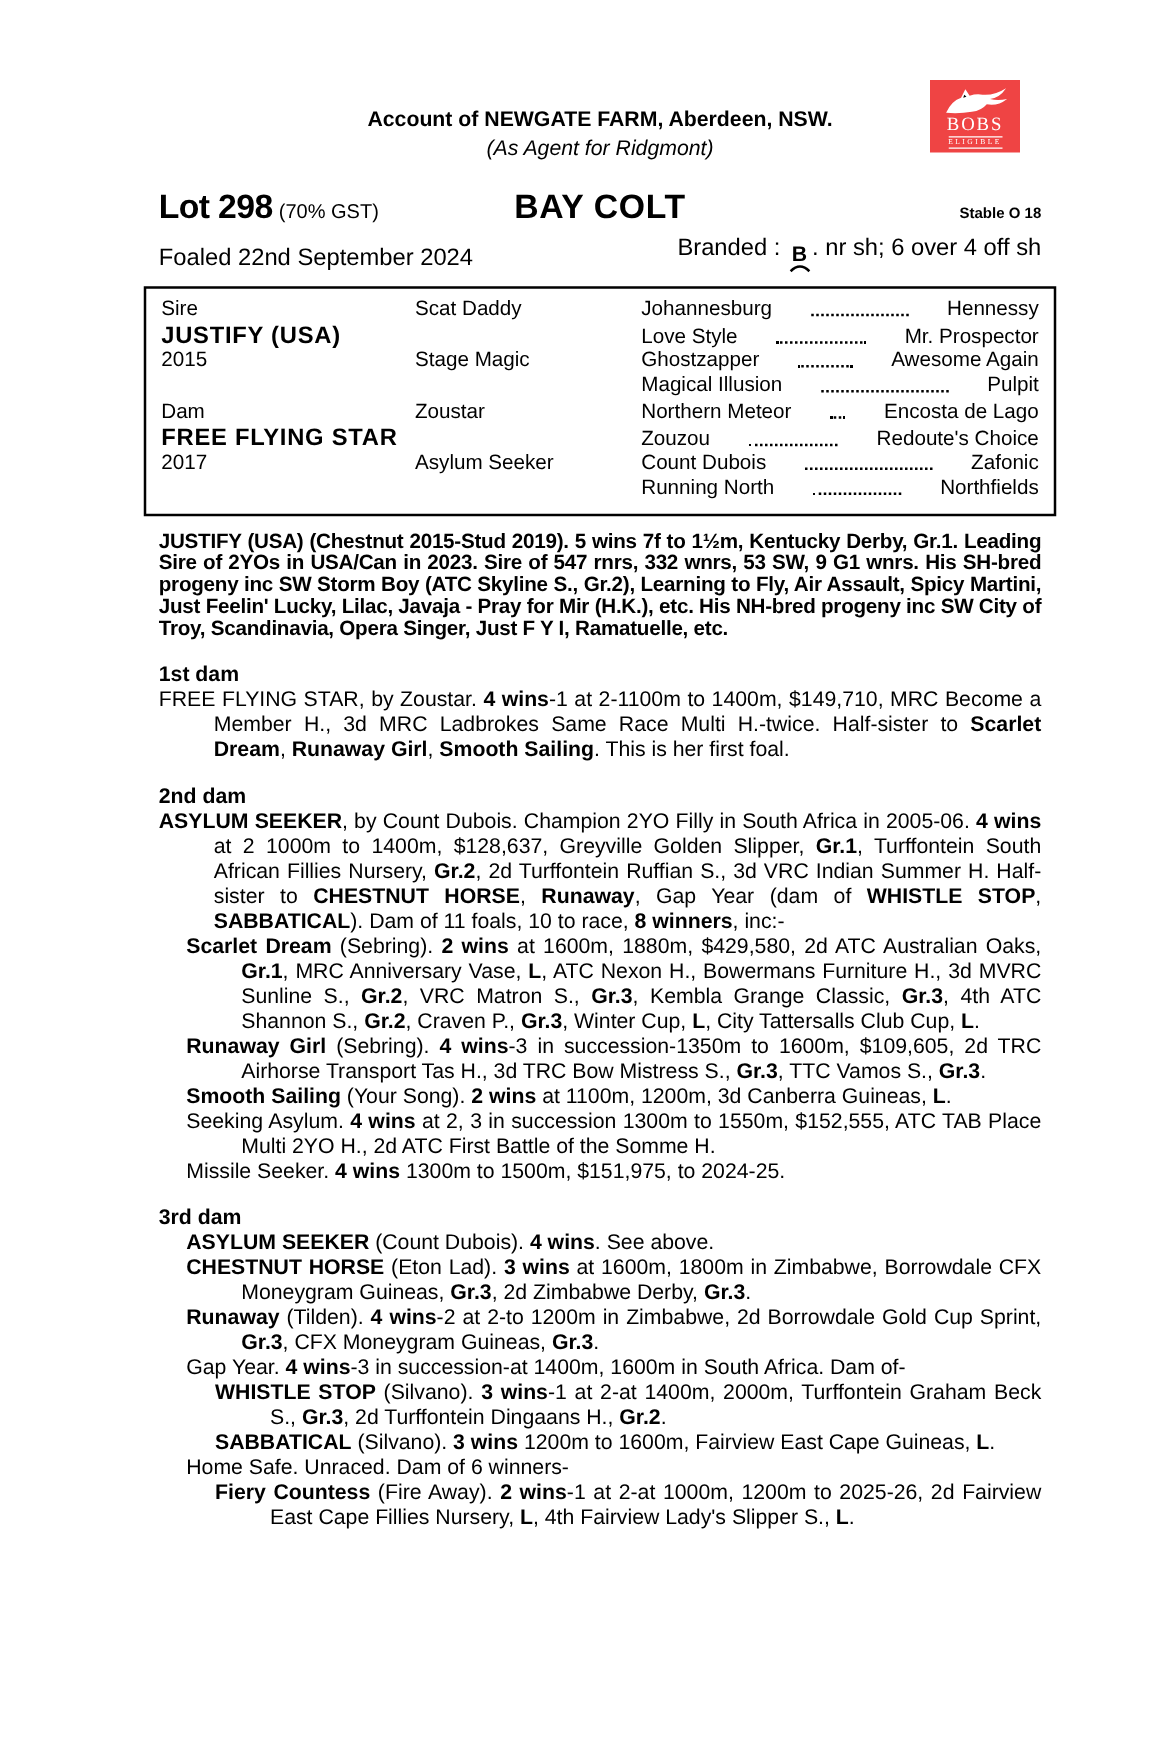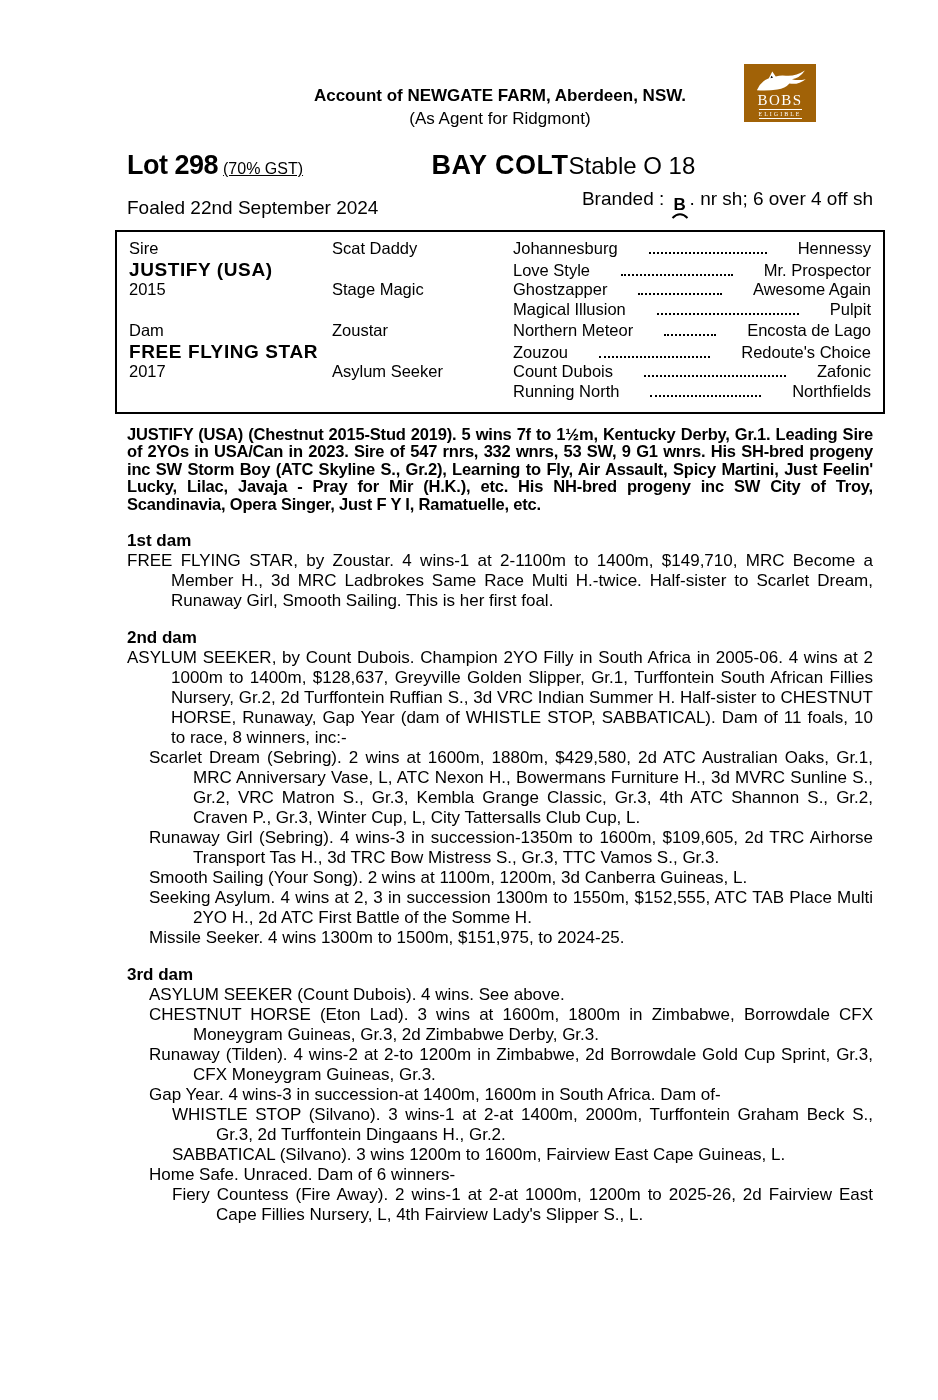--- a/index.html
+++ b/index.html
@@ -1,41 +1,41 @@
 <!DOCTYPE html>
 <html><head>
 <meta charset="utf-8">
 <style>
   * { box-sizing: border-box; margin: 0; padding: 0; }
   html, body { background: #fff; }
   body {
     width: 938px; height: 1400px; position: relative;
     color: #000; font-family: "Liberation Sans", sans-serif;
   }
-  .page { padding: 86px 65px 0 127px; position: relative; }
+  .page { padding: 86px 105px 0 127px; position: relative; }
 
   
   .bobs-logo {
     position: absolute; left: 744px; top: 64px; width: 72px; height: 58px;
-    background: #a16207; color: #fff; display: flex; flex-direction: column;
+    background: #ef4444; color: #fff; display: flex; flex-direction: column;
     align-items: center; justify-content: center; gap: 1px;
   }
   .bobs-logo svg { display: block; }
   .bobs-word { font-family: "Liberation Serif", serif; font-size: 15px; letter-spacing: 1.5px; line-height: 1; }
   .bobs-sub  { font-family: "Liberation Serif", serif; font-size: 6px; letter-spacing: 2px; line-height: 1; border-top: 0.5px solid #fff; border-bottom: 0.5px solid #fff; padding: 1px 0; }
 
   
   .account { text-align: center; font-weight: bold; font-size: 17px; }
-  .agent   { text-align: center; font-size: 17px; margin-top: 3px; }
+  .agent   { text-align: center; font-size: 17px; margin-top: 3px; font-style: italic; }
   .lot-row { display: grid; grid-template-columns: 1fr auto 1fr; align-items: baseline; margin-top: 9px; }
   .lot-left { white-space: nowrap; }
   .lot-num { font-size: 27px; font-weight: bold; letter-spacing: -0.5px; }
-  .gst { font-size: 16px; margin-left: 5px; text-decoration: underline; }
+  .gst { font-size: 16px; margin-left: 5px; }
   .colt-title { font-size: 27px; font-weight: bold; text-align: center; letter-spacing: 0.5px; margin-top: 12px; }
-  .stable { font-size: 24px; font-weight: normal; text-align: left; white-space: nowrap; }
+  .stable { font-size: 12px; font-weight: bold; text-align: right; white-space: nowrap; }
   .foaled-row { display: flex; justify-content: space-between; align-items: flex-end; margin-top: 7px; font-size: 19px; }
   .brand-mark { display: inline-flex; flex-direction: column; align-items: center; vertical-align: -5px; margin: 0 1px; line-height: 1; }
   .brand-mark b { font-size: 17px; line-height: 0.8; }
 
   
   .pedigree {
     border: 2px solid #000; margin: 11px -12px 0; padding: 7px 12px 9px;
     display: grid; grid-template-columns: 203px 181px 1fr;
     grid-auto-rows: 20.5px; font-size: 16.5px; align-items: baseline;
   }
@@ -49,21 +49,21 @@
 
   
   .sire-summary {
     margin-top: 12px; font-weight: bold; font-size: 16.5px; line-height: 17.6px;
     text-align: justify; letter-spacing: -0.2px;
   }
 
   
   .dam-head { font-weight: bold; font-size: 17px; margin-top: 17px; line-height: 20px; }
   .para { font-size: 17px; line-height: 20px; text-align: justify; }
-  .para .b { font-weight: normal; }
+  .para .b { font-weight: bold; }
   .i0 { padding-left: 44px; text-indent: -44px; }
   .i1 { padding-left: 66px; text-indent: -44px; }
   .i2 { padding-left: 89px; text-indent: -44px; }
 </style>
 </head>
 <body>
 
 <div class="bobs-logo">
   <svg width="56" height="24" viewBox="0 0 64 28">
     <path fill="#fff" d="M5 26 Q10 15 19 12 L23 4 L27 10 Q33 8 39 9 Q50 10 61 3 Q55 12 46 13 Q53 15 62 13 Q53 20 43 18 Q38 24 29 25 Q18 27 5 26 Z"></path>

